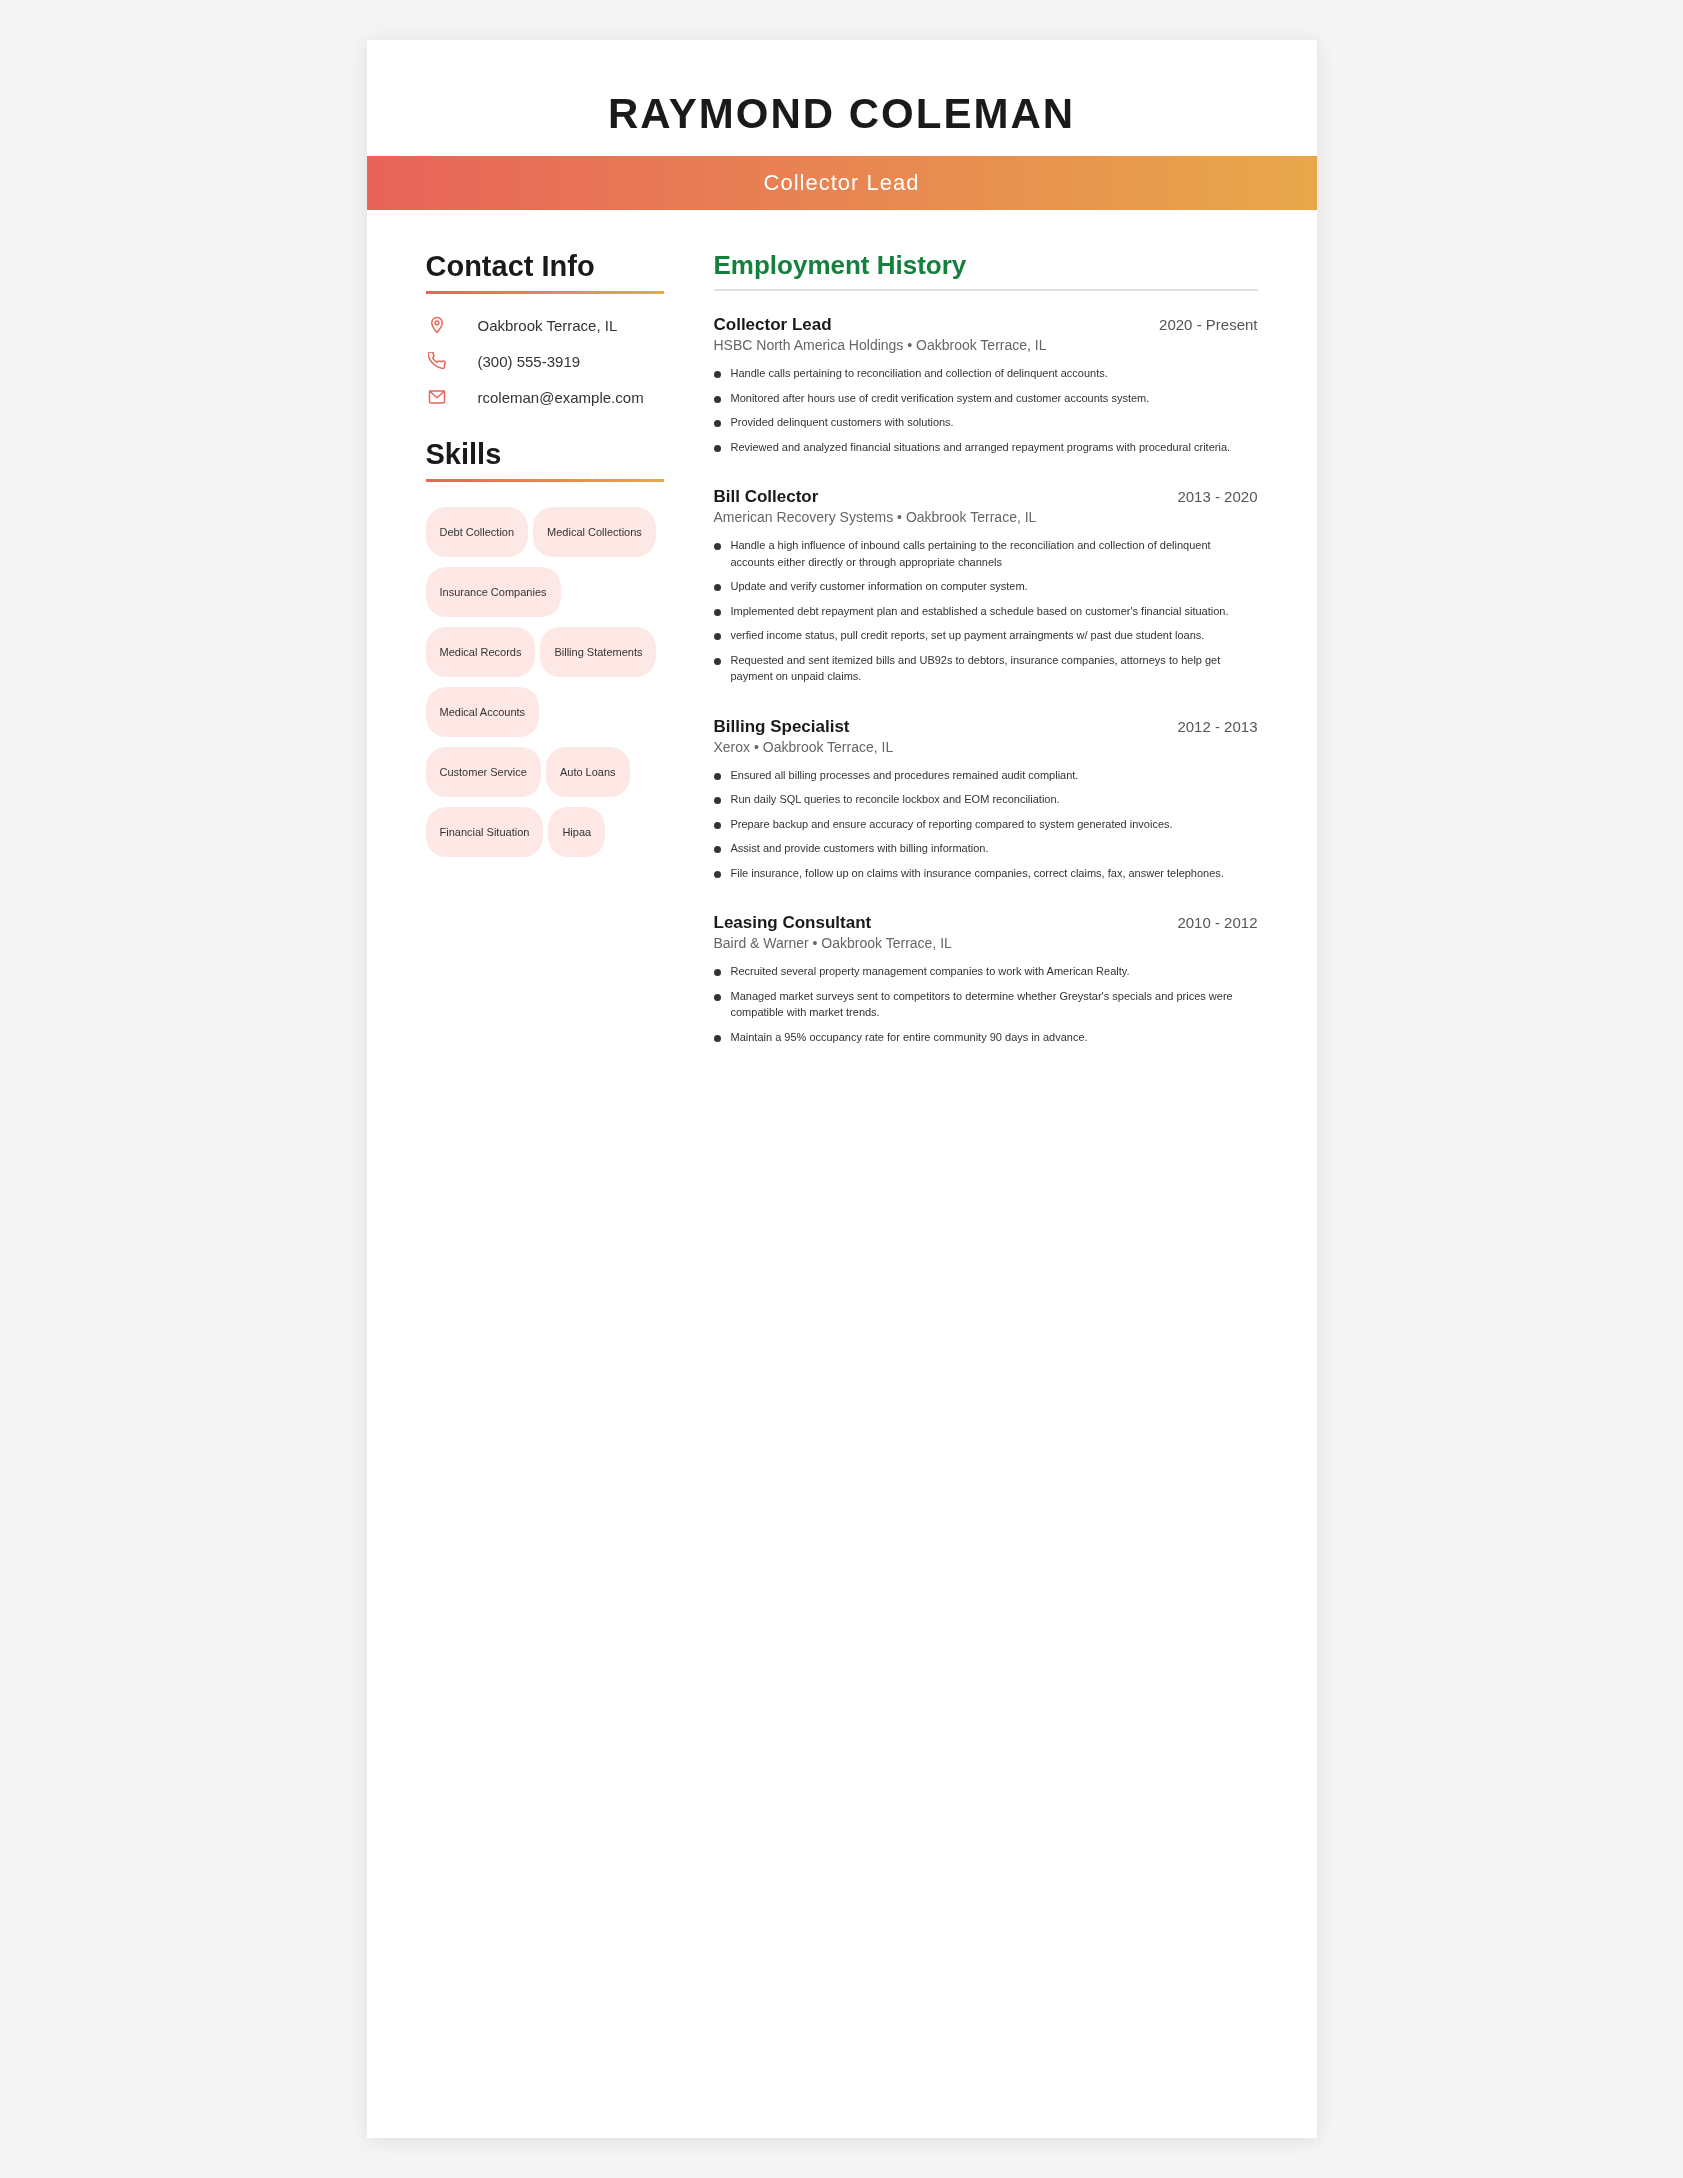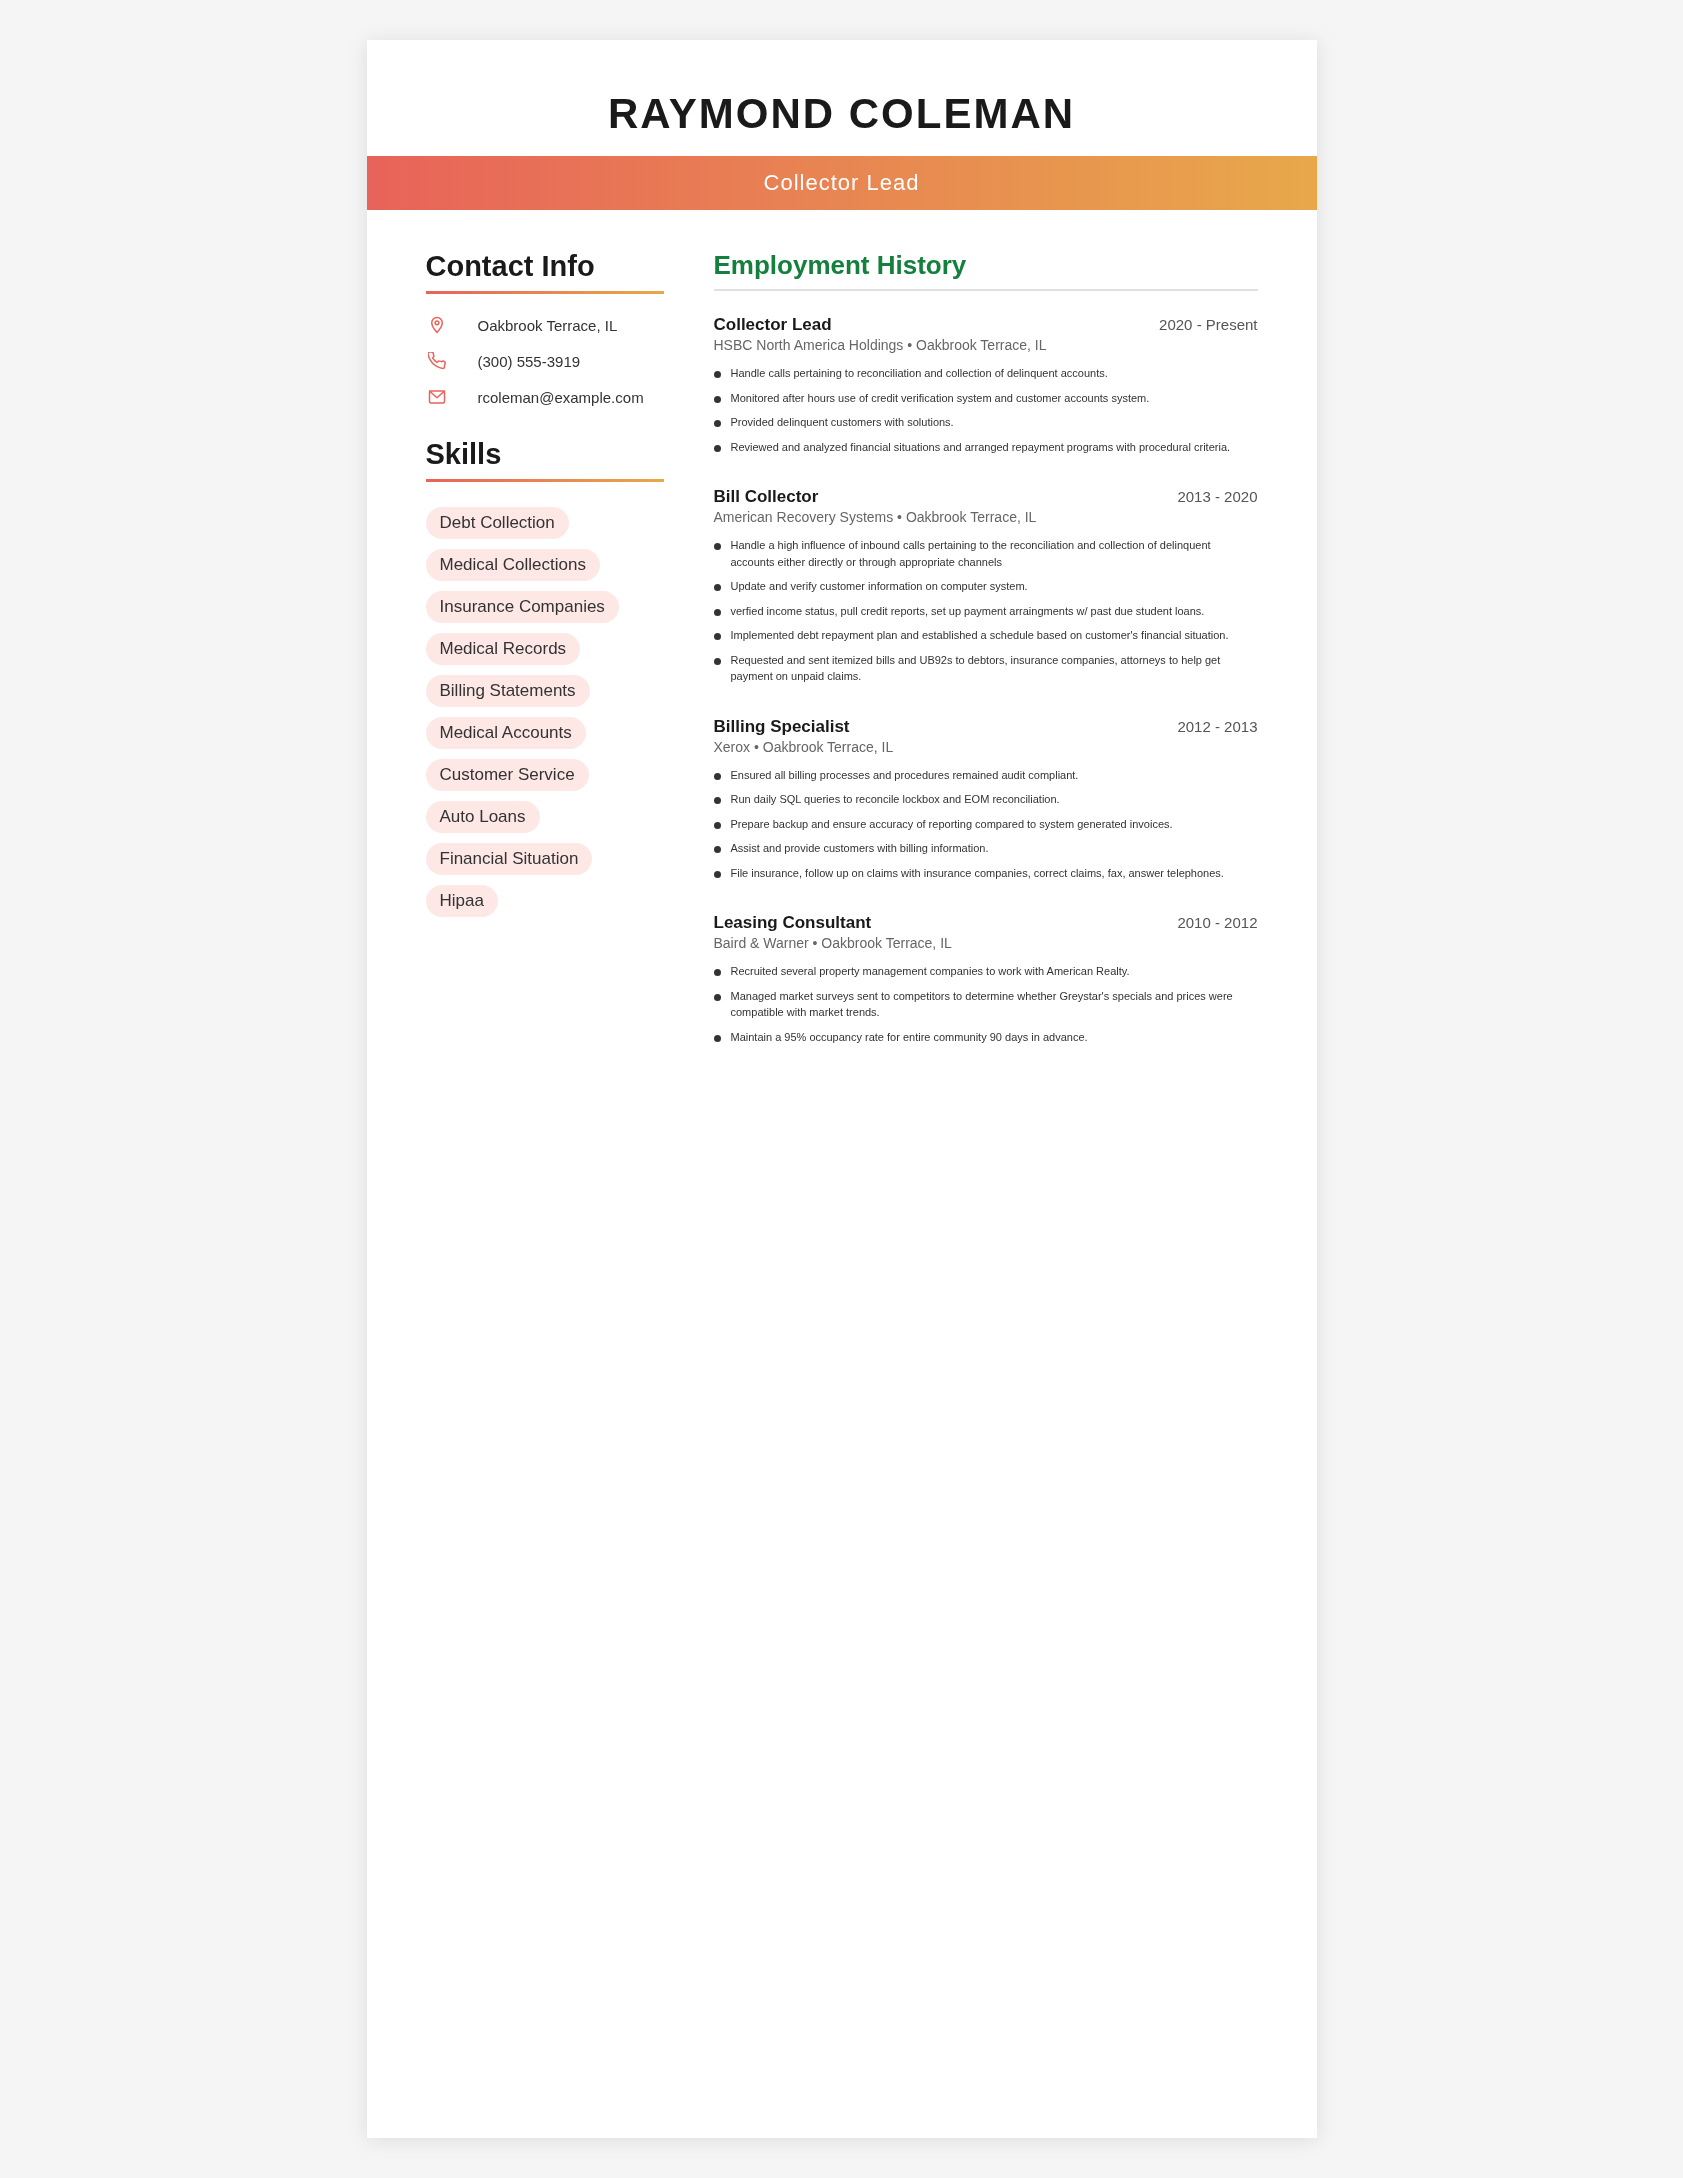--- a/index.html
+++ b/index.html
@@ -84,23 +84,23 @@
       width: 18px;
       height: 18px;
     }
     .skills-section {
       margin-top: 30px;
     }
     .skill-tag {
       display: inline-block;
       background: #fde8e6;
       color: #333;
-      font-size: 17px;
-      font-family: Arial, sans-serif;
-      padding: 6px 14px;
+      font-size: 11px;
+      font-family: Arial, sans-serif;
+      padding: 19px 14px;
       border-radius: 20px;
       margin: 5px 5px 5px 0;
     }
     .employment-section-title {
       font-size: 26px;
       font-weight: 700;
       color: #15803d;
       font-family: Arial, sans-serif;
       margin-bottom: 8px;
     }
@@ -246,25 +246,25 @@
             <div class="job-bullet">
               <div class="bullet-dot"></div>
               <span>Handle a high influence of inbound calls pertaining to the reconciliation and collection of delinquent accounts either directly or through appropriate channels</span>
             </div>
             <div class="job-bullet">
               <div class="bullet-dot"></div>
               <span>Update and verify customer information on computer system.</span>
             </div>
             <div class="job-bullet">
               <div class="bullet-dot"></div>
+              <span>Implemented debt repayment plan and established a schedule based on customer's financial situation.</span>
+            </div>
+            <div class="job-bullet">
+              <div class="bullet-dot"></div>
               <span>verfied income status, pull credit reports, set up payment arraingments w/ past due student loans.</span>
-            </div>
-            <div class="job-bullet">
-              <div class="bullet-dot"></div>
-              <span>Implemented debt repayment plan and established a schedule based on customer's financial situation.</span>
             </div>
             <div class="job-bullet">
               <div class="bullet-dot"></div>
               <span>Requested and sent itemized bills and UB92s to debtors, insurance companies, attorneys to help get payment on unpaid claims.</span>
             </div>
           </div>
           <div class="job-block">
             <div class="job-header">
               <span class="job-title">Billing Specialist</span>
               <span class="job-dates">2012 - 2013</span>

